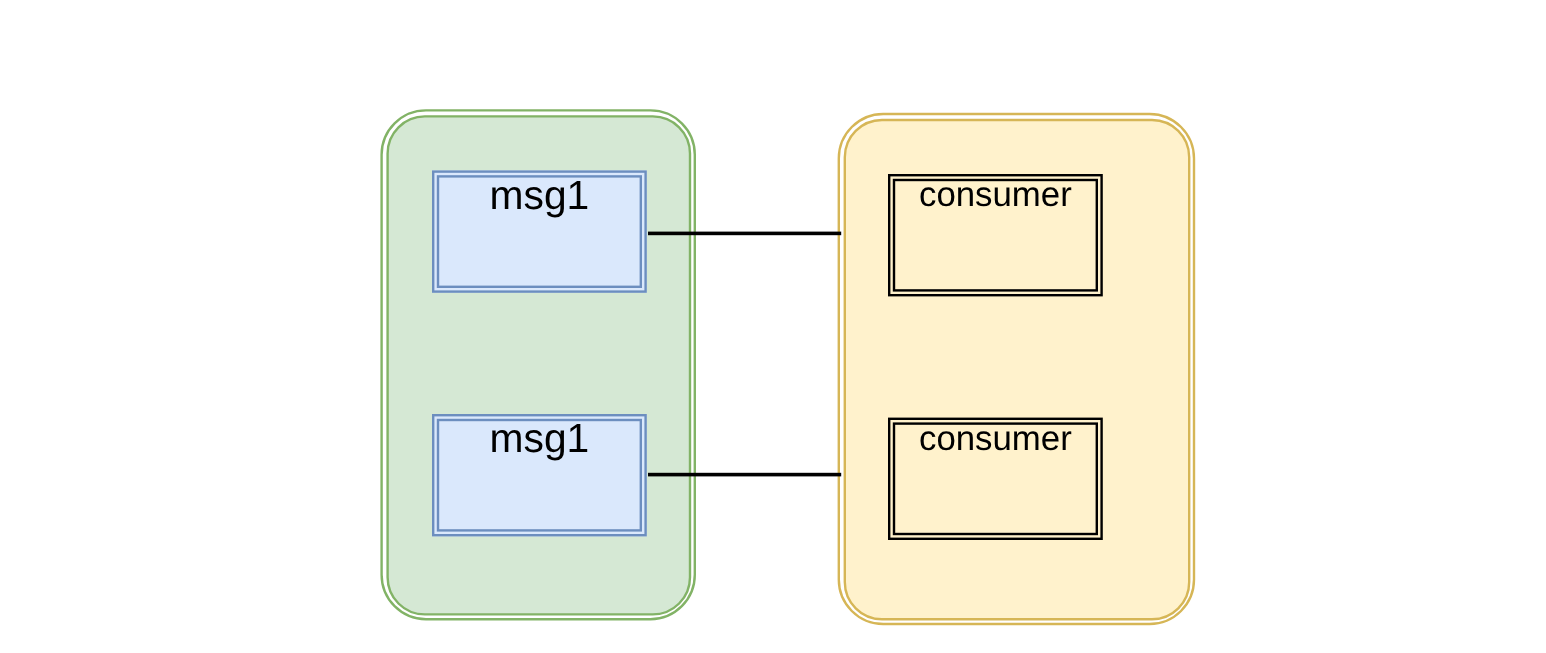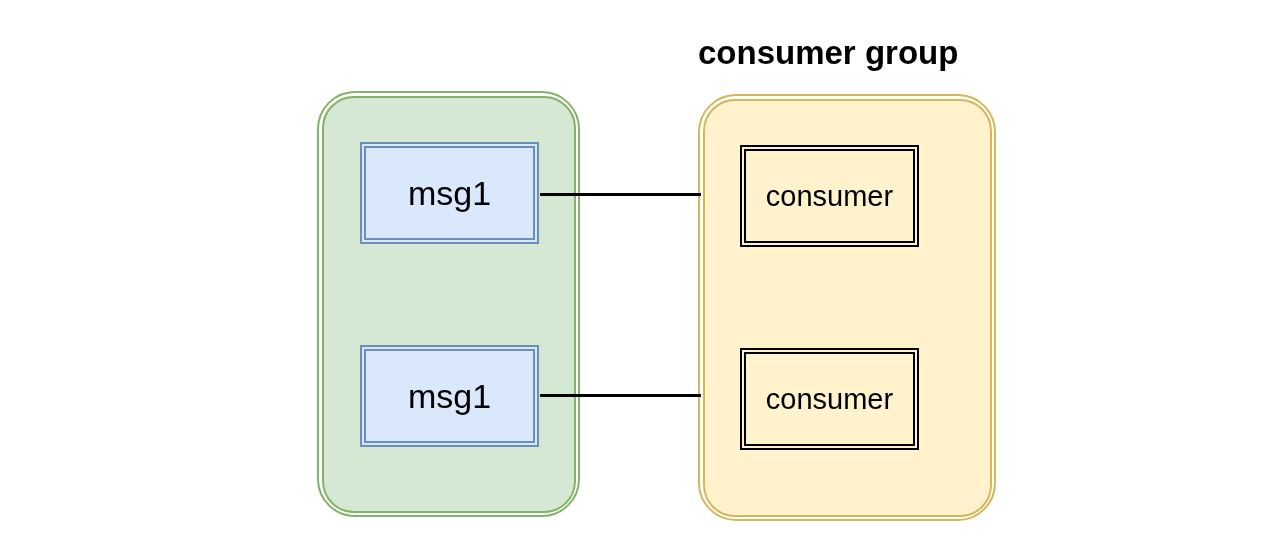--- a/index.html
+++ b/index.html
@@ -51,21 +51,20 @@
   .container.consumer-group::before {
     background: var(--group-fill, #fff2cc);
   }
 
   
   .node {
     position: absolute;
     width: 175px; height: 98px;
     border: 2.5px solid;
     display: flex;
-    align-items: center;
     justify-content: center;
     z-index: 1;
   }
   .node::before {
     content: "";
     position: absolute;
     inset: 2px;
     border: 2.5px solid;
     border-color: inherit;
   }
@@ -113,21 +112,20 @@
     z-index: 2;
   }
   .connector.c1 { top: 193px; }
   .connector.c2 { top: 394px; }
 </style>
 </head>
 <body>
 
 <div class="canvas">
 
-  <div class="group-title">consumer group</div>
 
   <div class="container partition">
     <div class="node msg row-1">
       <span class="label">msg1</span>
     </div>
     <div class="node msg row-2">
       <span class="label">msg1</span>
     </div>
   </div>
 

